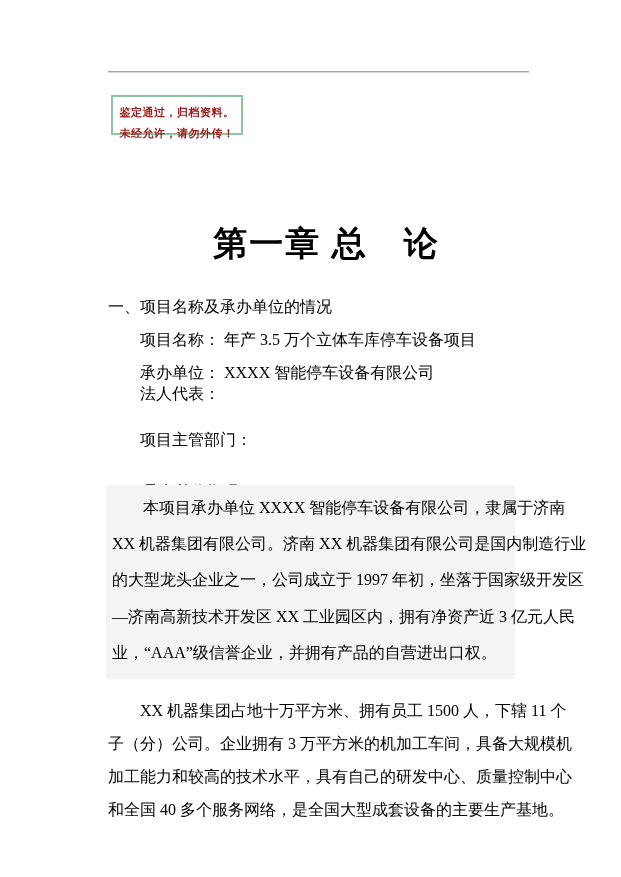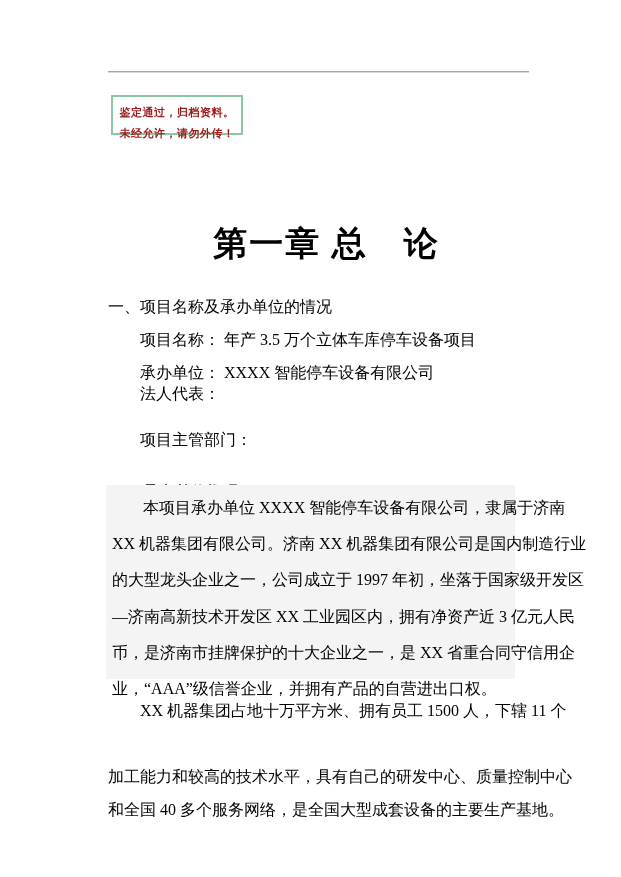--- a/index.html
+++ b/index.html
@@ -89,21 +89,21 @@
   <div class="text-line" style="left:124px; top:347px;">承办单位： XXXX 智能停车设备有限公司</div>
   <div class="text-line" style="left:124px; top:368px;">法人代表：</div>
   <div class="text-line" style="left:124px; top:414px;text-align:center;">项目主管部门：</div>
   <div class="text-line" style="left:124px; top:466px;font-style:italic;">承办单位概况：</div>
 
   <div class="shaded-para">
     <div class="shaded-line first">本项目承办单位 XXXX 智能停车设备有限公司，隶属于济南</div>
     <div class="shaded-line">XX 机器集团有限公司。济南 XX 机器集团有限公司是国内制造行业</div>
     <div class="shaded-line">的大型龙头企业之一，公司成立于 1997 年初，坐落于国家级开发区</div>
     <div class="shaded-line">—济南高新技术开发区 XX 工业园区内，拥有净资产近 3 亿元人民</div>
-    <div class="shaded-line">币，是济南市挂牌保护的十大企业之一，是 XX 省重合同守信用企</div>
     <div class="shaded-line">业，“AAA”级信誉企业，并拥有产品的自营进出口权。</div>
   </div>
 
   <div class="text-line" style="left:124px; top:685px;">XX 机器集团占地十万平方米、拥有员工 1500 人，下辖 11 个</div>
+  <div class="text-line" style="left:92px; top:718px;">子（分）公司。企业拥有 3 万平方米的机加工车间，具备大规模机</div>
   <div class="text-line" style="left:92px; top:751px;">加工能力和较高的技术水平，具有自己的研发中心、质量控制中心</div>
   <div class="text-line" style="left:92px; top:784px;">和全国 40 多个服务网络，是全国大型成套设备的主要生产基地。</div>
 
 </div>
 
 </body></html>

